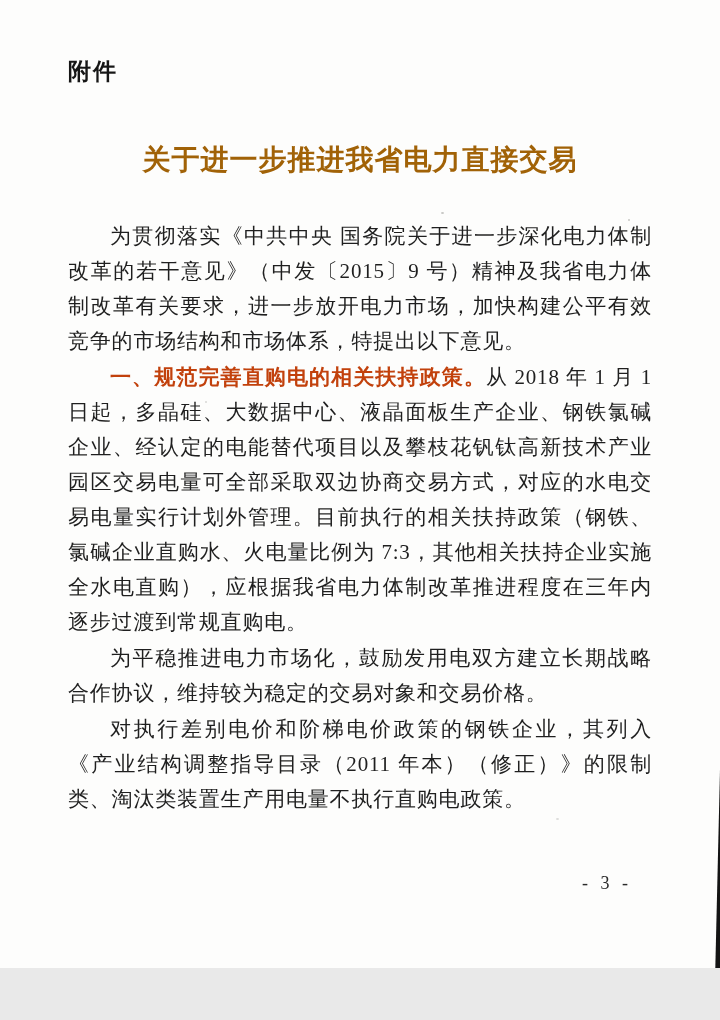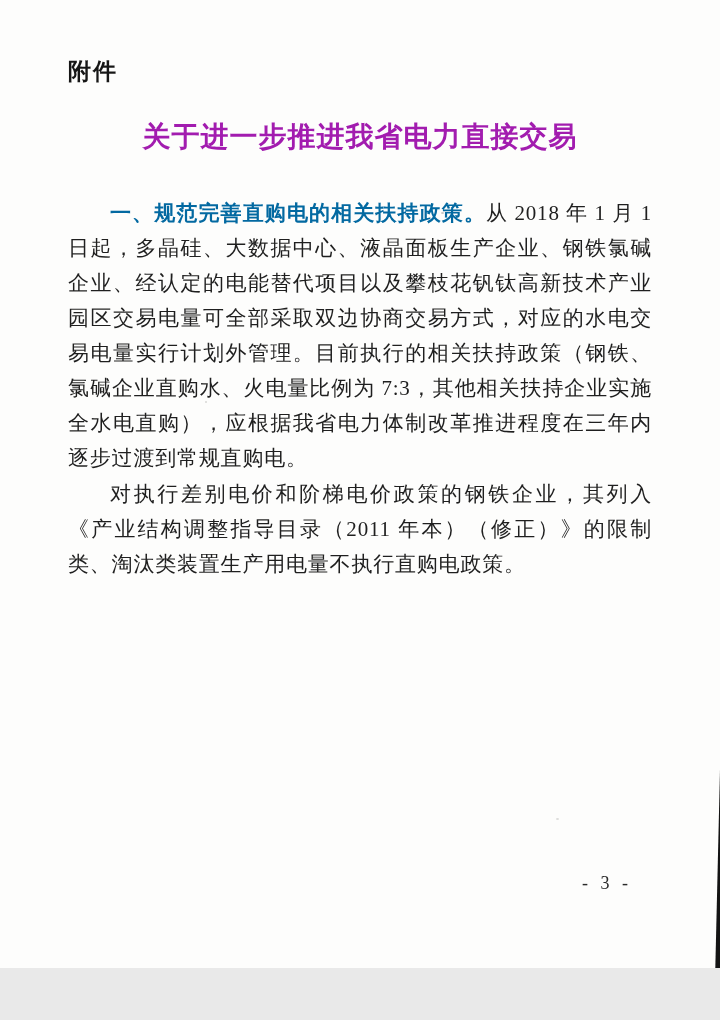--- a/index.html
+++ b/index.html
@@ -24,45 +24,45 @@
     width: 584px;
   }
   .attachment-label {
     font-family: "Liberation Sans", "DejaVu Sans", sans-serif;
     font-weight: 700;
     font-size: 23px;
     letter-spacing: 2px;
     color: #161616;
   }
   .doc-title {
-    margin-top: 28px;
+    margin-top: 51px;
     text-align: center;
     font-family: "Liberation Sans", "DejaVu Sans", sans-serif;
     font-weight: 700;
     font-size: 28px;
     line-height: 44px;
     letter-spacing: 1px;
-    color: #a21caf;
+    color: #a16207;
   }
   .body-text {
     margin-top: 36px;
     font-size: 21px;
     line-height: 35px;
     letter-spacing: 0.8px;
     text-align: justify;
     color: #1f1f1f;
   }
   .body-text p {
     margin: 0;
     text-indent: 2em;
   }
   .para-lead {
     font-weight: 700;
     font-family: "Liberation Sans", "DejaVu Sans", sans-serif;
-    color: #0369a1;
+    color: #c2410c;
   }
   .page-number {
     position: absolute;
     right: 106px;
     bottom: 74px;
     font-size: 18px;
     letter-spacing: 4px;
     color: #2a2a2a;
     font-family: "Liberation Serif", "DejaVu Serif", serif;
   }
@@ -94,23 +94,25 @@
 
   <div class="content">
 
     <div class="attachment-label">附件</div>
 
     <div class="doc-title">
       <div>关于进一步推进我省电力直接交易</div>
     </div>
 
     <div class="body-text">
+      <p><span class="para-lead"></span><span>为贯彻落实《中共中央 国务院关于进一步深化电力体制改革的若干意见》（中发〔2015〕9 号）精神及我省电力体制改革有关要求，进一步放开电力市场，加快构建公平有效竞争的市场结构和市场体系，特提出以下意见。</span></p>
 
       <p><span class="para-lead">一、规范完善直购电的相关扶持政策。</span><span>从 2018 年 1 月 1 日起，多晶硅、大数据中心、液晶面板生产企业、钢铁氯碱企业、经认定的电能替代项目以及攀枝花钒钛高新技术产业园区交易电量可全部采取双边协商交易方式，对应的水电交易电量实行计划外管理。目前执行的相关扶持政策（钢铁、氯碱企业直购水、火电量比例为 7:3，其他相关扶持企业实施全水电直购），应根据我省电力体制改革推进程度在三年内逐步过渡到常规直购电。</span></p>
 
+      <p><span class="para-lead"></span><span>为平稳推进电力市场化，鼓励发用电双方建立长期战略合作协议，维持较为稳定的交易对象和交易价格。</span></p>
 
       <p><span class="para-lead"></span><span>对执行差别电价和阶梯电价政策的钢铁企业，其列入《产业结构调整指导目录（2011 年本）（修正）》的限制类、淘汰类装置生产用电量不执行直购电政策。</span></p>
 
     </div>
 
   </div>
 
   <div class="page-number">- 3 -</div>
 
   <div class="scan-edge"></div>

